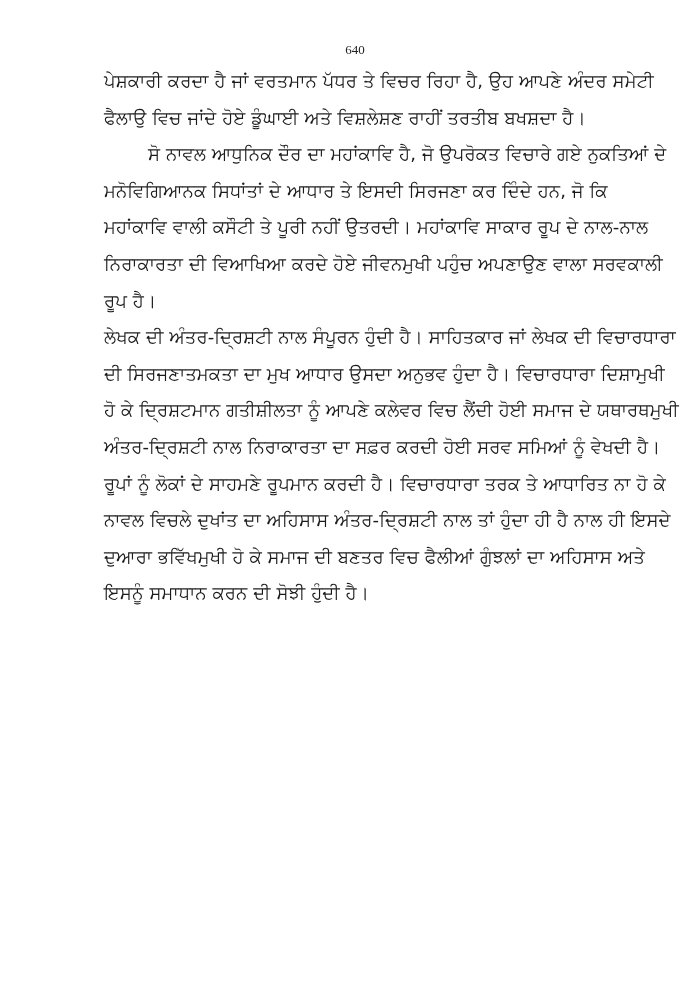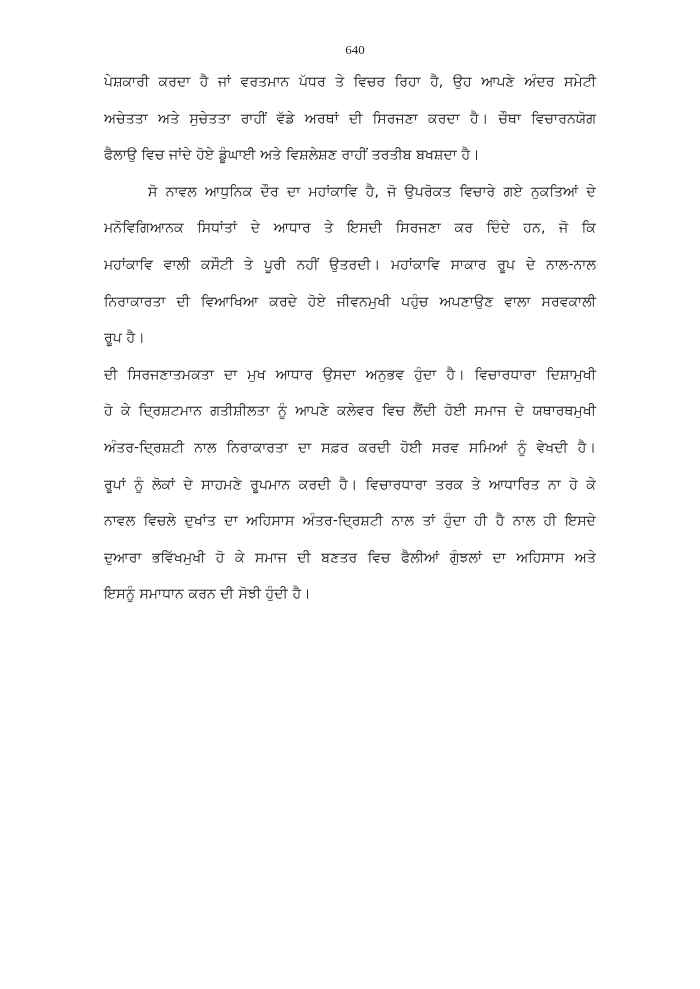--- a/index.html
+++ b/index.html
@@ -27,21 +27,21 @@
   }
   .body-text {
     position: absolute;
     top: 63px;
     left: 104px;
     width: 492px;
   }
   .line {
     height: 36.6px;
     line-height: 36.6px;
-    font-size: 14px;
+    font-size: 18px;
     white-space: nowrap;
     text-align: justify;
     text-align-last: justify;
     letter-spacing: 0.1px;
   }
   .line.last {
     text-align-last: left;
   }
   .line.indent {
     padding-left: 44px;
@@ -50,33 +50,33 @@
 </head>
 <body>
 
 <div>
   <div class="page-number">640</div>
 
   <div class="body-text">
 
     <div>
       <div class="line">ਪੇਸ਼ਕਾਰੀ ਕਰਦਾ ਹੈ ਜਾਂ ਵਰਤਮਾਨ ਪੱਧਰ ਤੇ ਵਿਚਰ ਰਿਹਾ ਹੈ, ਉਹ ਆਪਣੇ ਅੰਦਰ ਸਮੇਟੀ</div>
-      <div class="line">ਅਚੇਤਤਾ ਅਤੇ ਸੁਚੇਤਤਾ ਰਾਹੀਂ ਵੱਡੇ ਅਰਥਾਂ ਦੀ ਸਿਰਜਣਾ ਕਰਦਾ ਹੈ। ਚੌਥਾ ਵਿਚਾਰਨਯੋਗ</div>
       <div class="line last">ਫੈਲਾਉ ਵਿਚ ਜਾਂਦੇ ਹੋਏ ਡੂੰਘਾਈ ਅਤੇ ਵਿਸ਼ਲੇਸ਼ਣ ਰਾਹੀਂ ਤਰਤੀਬ ਬਖਸ਼ਦਾ ਹੈ।</div>
     </div>
 
     <div>
       <div class="line indent">ਸੋ ਨਾਵਲ ਆਧੁਨਿਕ ਦੌਰ ਦਾ ਮਹਾਂਕਾਵਿ ਹੈ, ਜੋ ਉਪਰੋਕਤ ਵਿਚਾਰੇ ਗਏ ਨੁਕਤਿਆਂ ਦੇ</div>
       <div class="line">ਮਨੋਵਿਗਿਆਨਕ ਸਿਧਾਂਤਾਂ ਦੇ ਆਧਾਰ ਤੇ ਇਸਦੀ ਸਿਰਜਣਾ ਕਰ ਦਿੰਦੇ ਹਨ, ਜੋ ਕਿ</div>
       <div class="line">ਮਹਾਂਕਾਵਿ ਵਾਲੀ ਕਸੌਟੀ ਤੇ ਪੂਰੀ ਨਹੀਂ ਉਤਰਦੀ। ਮਹਾਂਕਾਵਿ ਸਾਕਾਰ ਰੂਪ ਦੇ ਨਾਲ-ਨਾਲ</div>
       <div class="line">ਨਿਰਾਕਾਰਤਾ ਦੀ ਵਿਆਖਿਆ ਕਰਦੇ ਹੋਏ ਜੀਵਨਮੁਖੀ ਪਹੁੰਚ ਅਪਣਾਉਣ ਵਾਲਾ ਸਰਵਕਾਲੀ</div>
       <div class="line last">ਰੂਪ ਹੈ।</div>
     </div>
 
     <div>
+      <div class="line">ਲੇਖਕ ਦੀ ਅੰਤਰ-ਦ੍ਰਿਸ਼ਟੀ ਨਾਲ ਸੰਪੂਰਨ ਹੁੰਦੀ ਹੈ। ਸਾਹਿਤਕਾਰ ਜਾਂ ਲੇਖਕ ਦੀ ਵਿਚਾਰਧਾਰਾ</div>
       <div class="line">ਦੀ ਸਿਰਜਣਾਤਮਕਤਾ ਦਾ ਮੁਖ ਆਧਾਰ ਉਸਦਾ ਅਨੁਭਵ ਹੁੰਦਾ ਹੈ। ਵਿਚਾਰਧਾਰਾ ਦਿਸ਼ਾਮੁਖੀ</div>
       <div class="line">ਹੋ ਕੇ ਦ੍ਰਿਸ਼ਟਮਾਨ ਗਤੀਸ਼ੀਲਤਾ ਨੂੰ ਆਪਣੇ ਕਲੇਵਰ ਵਿਚ ਲੈਂਦੀ ਹੋਈ ਸਮਾਜ ਦੇ ਯਥਾਰਥਮੁਖੀ</div>
       <div class="line">ਅੰਤਰ-ਦ੍ਰਿਸ਼ਟੀ ਨਾਲ ਨਿਰਾਕਾਰਤਾ ਦਾ ਸਫ਼ਰ ਕਰਦੀ ਹੋਈ ਸਰਵ ਸਮਿਆਂ ਨੂੰ ਵੇਖਦੀ ਹੈ।</div>
       <div class="line">ਰੂਪਾਂ ਨੂੰ ਲੋਕਾਂ ਦੇ ਸਾਹਮਣੇ ਰੂਪਮਾਨ ਕਰਦੀ ਹੈ। ਵਿਚਾਰਧਾਰਾ ਤਰਕ ਤੇ ਆਧਾਰਿਤ ਨਾ ਹੋ ਕੇ</div>
       <div class="line">ਨਾਵਲ ਵਿਚਲੇ ਦੁਖਾਂਤ ਦਾ ਅਹਿਸਾਸ ਅੰਤਰ-ਦ੍ਰਿਸ਼ਟੀ ਨਾਲ ਤਾਂ ਹੁੰਦਾ ਹੀ ਹੈ ਨਾਲ ਹੀ ਇਸਦੇ</div>
       <div class="line">ਦੁਆਰਾ ਭਵਿੱਖਮੁਖੀ ਹੋ ਕੇ ਸਮਾਜ ਦੀ ਬਣਤਰ ਵਿਚ ਫੈਲੀਆਂ ਗੁੰਝਲਾਂ ਦਾ ਅਹਿਸਾਸ ਅਤੇ</div>
       <div class="line last">ਇਸਨੂੰ ਸਮਾਧਾਨ ਕਰਨ ਦੀ ਸੋਝੀ ਹੁੰਦੀ ਹੈ।</div>
     </div>
 
   </div>

